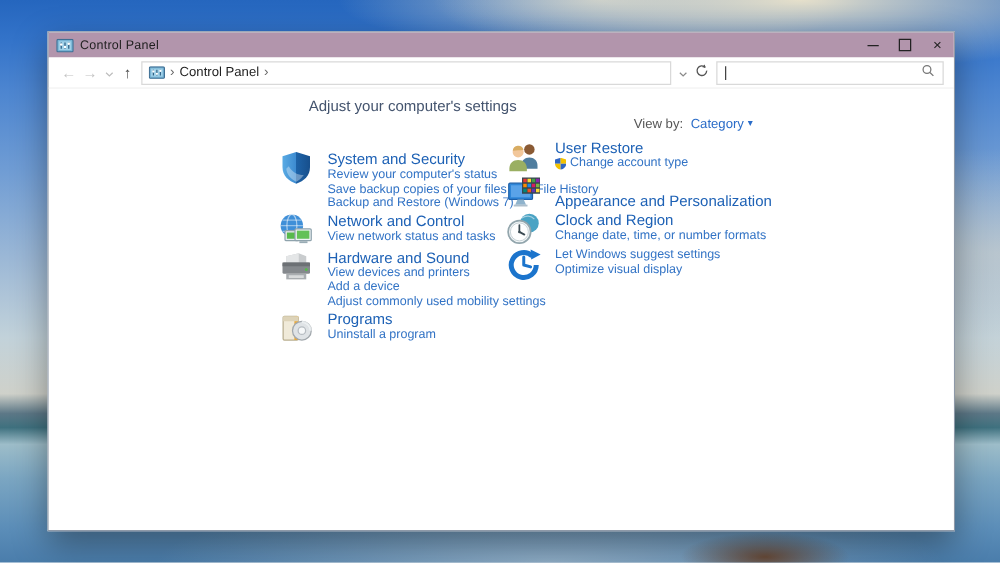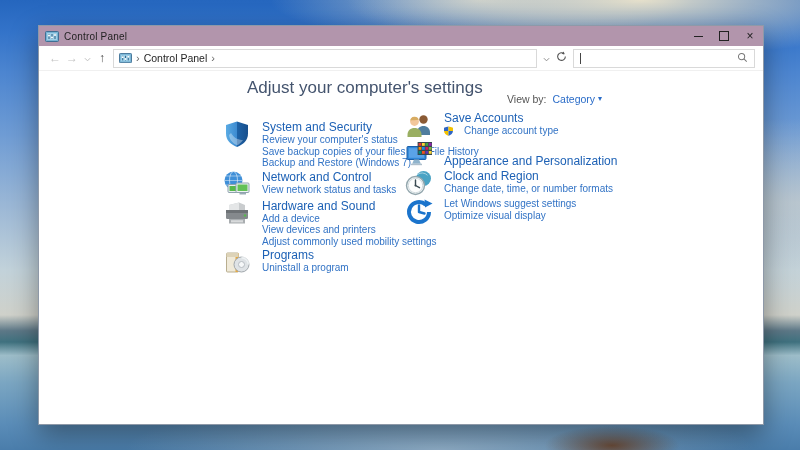--- a/index.html
+++ b/index.html
@@ -36,35 +36,35 @@
   .address-bar{width:424px;height:19px;border:1px solid #d9d9d9;display:flex;align-items:center;
     gap:4px;padding:0 5px;font-size:10.5px;color:#333;margin:0 2px;box-sizing:border-box;background:#fff;}
   .crumb-sep{color:#666;font-size:11px;line-height:1;}
   .crumb{color:#1f1f1f;cursor:pointer;}
   .ab-spacer,.sb-spacer{flex:1;}
   .search-box{flex:1;height:19px;border:1px solid #d9d9d9;display:flex;align-items:center;
     padding:0 6px;box-sizing:border-box;margin-left:3px;background:#fff;}
   .caret{width:1px;height:11px;background:#444;display:block;}
   
   .content{position:relative;height:353px;background:#fff;}
-  .page-title{position:absolute;left:208px;top:7px;font-size:17px;color:var(--c-header,#44546e);}
+  .page-title{position:absolute;left:208px;top:7px;font-size:12px;color:var(--c-header,#44546e);}
   .view-by{position:absolute;left:468px;top:22px;font-size:10.5px;color:#555;display:flex;gap:6px;align-items:center;}
   .vb-value{color:var(--c-viewby,#2a6cc8);cursor:pointer;display:flex;align-items:center;gap:3px;}
   .vb-caret{font-size:8px;line-height:1;}
   .col{position:absolute;display:flex;flex-direction:column;}
   .col-left{left:184px;top:49px;width:330px;}
   .col-right{left:366px;top:40px;width:345px;}
   .cat-row{display:flex;gap:11px;min-height:28px;margin-bottom:1px;}
   .cat-row.center{align-items:flex-end;}
   .cat-icon{width:28px;height:28px;flex:0 0 28px;cursor:pointer;display:flex;}
   .cat-icon svg{width:28px;height:28px;display:block;}
   .cat-text{display:flex;flex-direction:column;}
   .cat-heading{font-size:12px;line-height:14px;color:var(--c-catlink,#1d61b5);cursor:pointer;text-decoration:none;}
   .cat-link{font-size:10px;line-height:11.5px;color:var(--c-tasklink,#3273c5);cursor:pointer;text-decoration:none;}
-  .cat-link.with-shield{display:flex;align-items:center;gap:11px;}
+  .cat-link.with-shield{display:flex;align-items:center;gap:3px;}
   .cat-link .uac{width:9px;height:10px;display:inline-flex;flex:0 0 9px;}
   a{text-decoration:none;}
 </style>
 </head>
 <body>
 
 <div class="desktop">
   <div class="window">
 
     <div class="titlebar">
@@ -202,22 +202,22 @@
                 <path d="M6 6l10-2.5v8H6z" fill="#e4e6e7"></path>
                 <rect x="3" y="11" width="22" height="9" rx="1.2" fill="#85898d"></rect>
                 <rect x="3" y="11" width="22" height="3" fill="#6d7175"></rect>
                 <rect x="6" y="20" width="16" height="4.5" fill="#a9adb0"></rect>
                 <rect x="8" y="21.2" width="12" height="2.2" fill="#d8dadb"></rect>
                 <circle cx="22" cy="16.5" r="1.2" fill="#57b94c"></circle>
               </svg>
             </span>
             <div class="cat-text">
               <a class="cat-heading">Hardware and Sound</a>
+              <a class="cat-link">View devices and printers</a>
               <a class="cat-link">Add a device</a>
-              <a class="cat-link">View devices and printers</a>
               <a class="cat-link">Adjust commonly used mobility settings</a>
             </div>
           </div>
           <div class="cat-row">
             <span class="cat-icon">
               <svg viewBox="0 0 28 28">
                 <rect x="3.5" y="5" width="12" height="19" rx="1" fill="#f0ead9" stroke="#b9ae8f"></rect>
                 <rect x="12.5" y="5" width="3" height="19" fill="#e7a93f"></rect>
                 <rect x="3.5" y="5" width="12" height="4" fill="#ddd3b8"></rect>
                 <circle cx="18.5" cy="16.5" r="7.5" fill="#dfe3e6" stroke="#a2a8ad"></circle>
@@ -236,21 +236,21 @@
             <span class="cat-icon">
               <svg viewBox="0 0 28 28">
                 <circle cx="18.5" cy="8.5" r="4.2" fill="#8a5a34"></circle>
                 <path d="M12 24v-2.5c0-4 2.8-6.5 6.5-6.5s6.5 2.5 6.5 6.5V24z" fill="#4f7d9e"></path>
                 <circle cx="9.5" cy="10.5" r="4.4" fill="#f2c79b"></circle>
                 <path d="M5.2 9.6a4.4 4.4 0 0 1 8.6-.8c-2.6.6-5.8.4-8.6.8z" fill="#d8ac62"></path>
                 <path d="M2.5 26v-2.2c0-4.2 3-6.8 7-6.8s7 2.6 7 6.8V26z" fill="#9aaf62"></path>
               </svg>
             </span>
             <div class="cat-text">
-              <a class="cat-heading">Save Accounts</a>
+              <a class="cat-heading">User Restore</a>
               <a class="cat-link with-shield">
                 <span class="uac">
                   <svg viewBox="0 0 12 13">
                     <defs>
                       <clipPath id="ucp">
                         <path d="M6 0l6 2v4.2c0 3.6-2.6 5.6-6 6.8C2.6 11.8 0 9.8 0 6.2V2z"></path>
                       </clipPath>
                     </defs>
                     <g clip-path="url(#ucp)">
                       <rect x="0" y="0" width="6" height="6.5" fill="#2f66c4"></rect>

